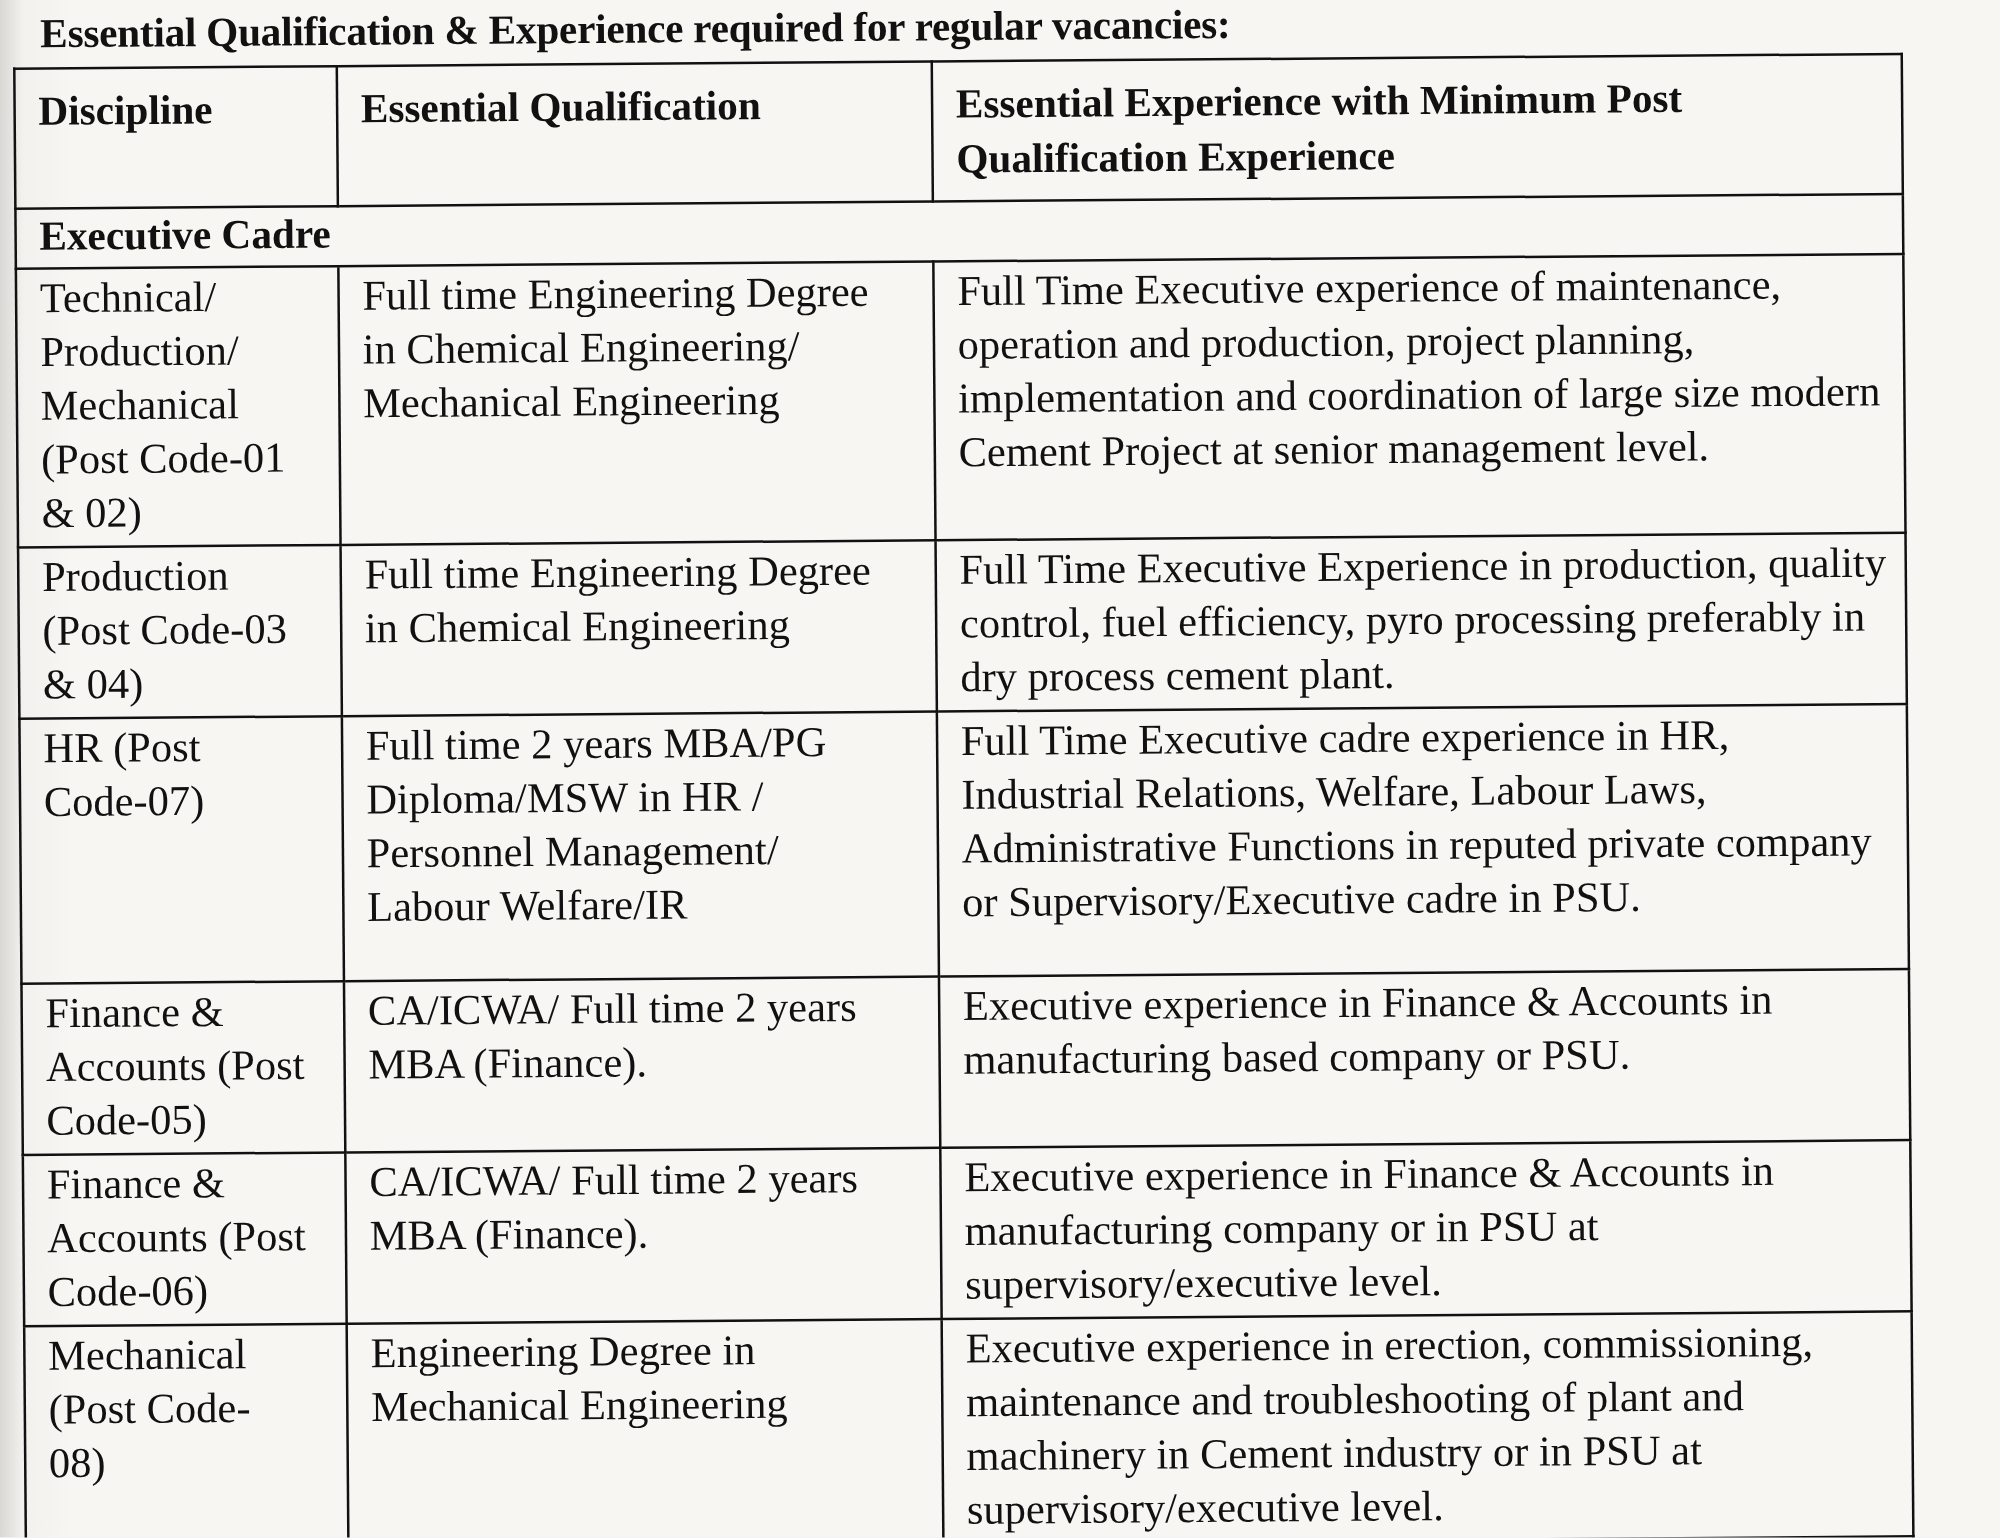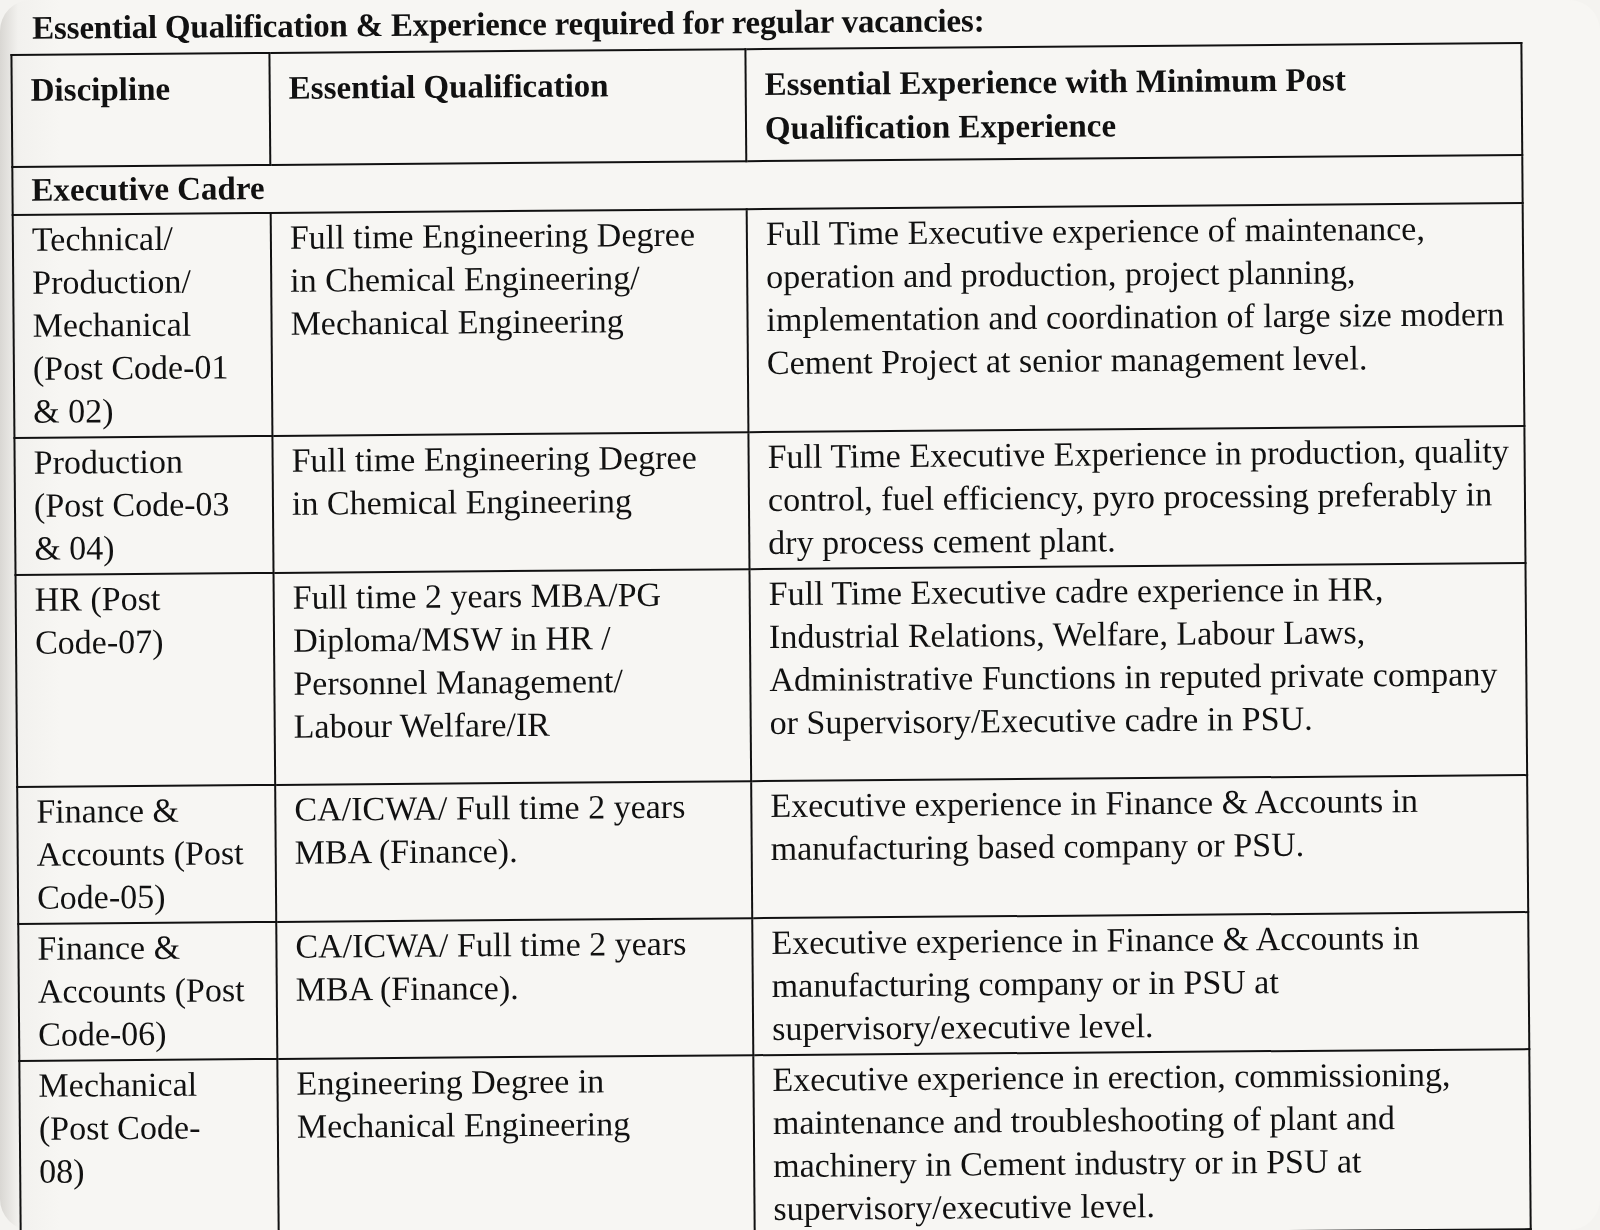--- a/index.html
+++ b/index.html
@@ -10,21 +10,20 @@
     }
     body {
       font-family: "Liberation Serif", "DejaVu Serif", serif;
       color: #111;
       position: relative;
     }
     .page {
       position: absolute; left: 0; top: 0;
       width: 1600px; height: 1230px;
       background: linear-gradient(90deg, #d9d7d3 0px, #f2f1ee 18px, #f7f6f3 60px, #f7f6f3 100%);
-      border-radius: 31px;
     }
     .doc {
       position: absolute;
       left: 10px; top: 0px;
       width: 1545px;
       transform: rotate(-0.45deg);
       transform-origin: 0 0;
     }
     .heading {
       font-weight: bold;

